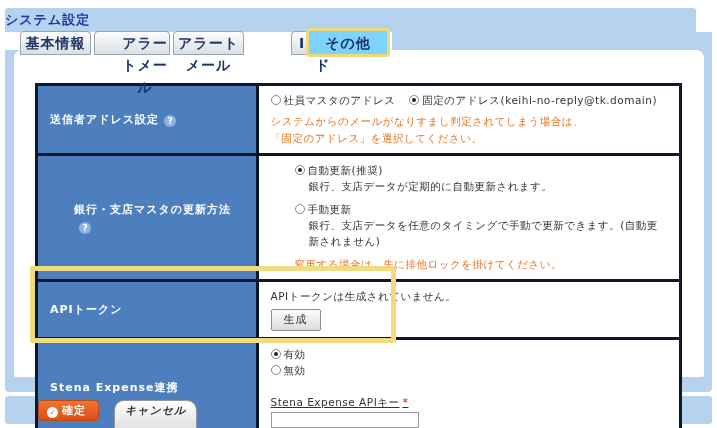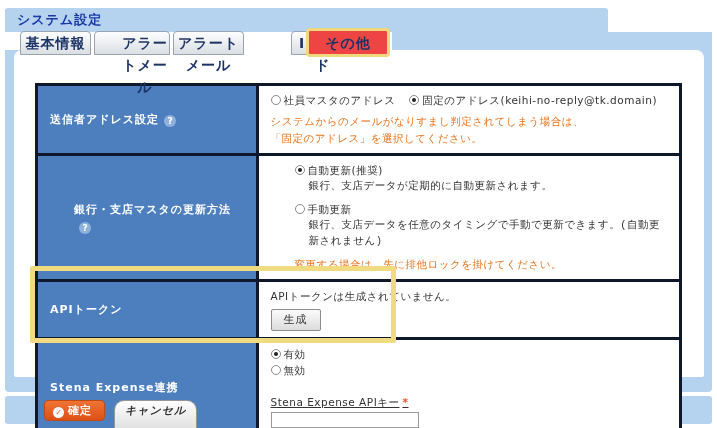--- a/index.html
+++ b/index.html
@@ -1,34 +1,34 @@
 <!DOCTYPE html>
 <html><head>
 <meta charset="utf-8">
 <style>
   * { margin:0; padding:0; box-sizing:border-box; }
   html,body { width:717px; height:428px; background:#fff;
     font-family:"DejaVu Sans","Liberation Sans",sans-serif; }
   #stage { position:relative; width:717px; height:428px; overflow:hidden; background:#fff; }
 
   
-  .title-band { position:absolute; left:5px; top:8px; width:603px; height:24px;
-    background:#b5d2ee; border-radius:3px 3px 0 0; line-height:24px; padding-left:12px;
+  .title-band { position:absolute; left:5px; top:8px; width:691px; height:24px;
+    background:#b5d2ee; border-radius:3px 3px 0 0; line-height:24px; 
     color:#1a3aa8; font-size:13px; font-weight:bold; letter-spacing:1px; }
   .tab-filler { position:absolute; left:392px; top:32px; width:320px; height:19px; background:#b5d2ee; }
   .frame { position:absolute; left:5px; top:50px; width:707px; height:342px;
     background:#b5d2ee; border-radius:0 0 4px 4px; }
   .panel { position:absolute; left:14px; top:50px; width:690px; height:327px;
     background:#fff; border-radius:8px 8px 2px 2px; }
 
   
   .tab { position:absolute; top:31px; height:24px; background:linear-gradient(#fdfdfd,#dadfe3);
     border:1px solid #98a4b0; border-radius:4px 4px 0 0; color:#1c3366; font-size:14px;
     font-weight:bold; text-align:center; line-height:22px; letter-spacing:1px; z-index:3; cursor:pointer; }
-  .tab.active { top:28px; height:29px; background:#ef4444; border:3px solid #efd97c;
+  .tab.active { top:28px; height:29px; background:#7dd3fc; border:3px solid #efd97c;
     border-radius:4px; line-height:24px; z-index:4; }
 
   
   table.form { position:absolute; left:35px; top:83px; width:647px; border-collapse:collapse; z-index:2; }
   table.form td { border:3px solid #0f172a; vertical-align:middle; }
   td.lbl { width:236px; background:#4d7fbf; color:#fff; font-size:11px; font-weight:bold;
     letter-spacing:1px; padding:6px 8px 6px 12px; line-height:17px; }
   td.cnt { background:#fff; padding:6px 12px; font-size:10.5px; color:#333; letter-spacing:0.5px; line-height:16px; }
   .r1 td { height:54px; } .r2 td { height:91px;padding-left:36px; } .r3 td { height:42px; } .r4 td { height:68px; }
 
@@ -36,41 +36,41 @@
     color:#fff; font-size:9px; font-weight:bold; text-align:center; line-height:12px;
     letter-spacing:0; margin-left:5px; vertical-align:-1px; cursor:pointer; }
 
   .radio { display:inline-block; width:10px; height:10px; border:1px solid #8a8a8a; border-radius:50%;
     background:#fff; vertical-align:-1px; margin-right:3px; position:relative; cursor:pointer; }
   .radio.sel::after { content:""; position:absolute; left:2px; top:2px; width:4px; height:4px;
     border-radius:50%; background:#222; }
   .radio-line { white-space:nowrap; }
   .radio-item { margin-right:10px; }
   .note { color:#e8721c; line-height:17px; margin-top:5px; }
-  .opt-desc { padding-left:14px;font-family:Liberation Mono, monospace; }
+  .opt-desc { padding-left:14px; }
   .opt-block { margin-bottom:7px; }
 
   .gen-btn { display:inline-block; margin-top:5px; padding:2px 12px; font-size:11px; color:#333;
     background:linear-gradient(#fbfbfb,#dcdcdc); border:1px solid #8d8d8d; border-radius:2px;
     letter-spacing:1px; cursor:pointer; }
   .api-label { margin-top:16px; letter-spacing:0.5px;text-decoration:underline; }
   .req { color:#e8552a; font-weight:bold; margin-left:3px; }
   .api-input { display:block; margin-top:2px; width:148px; height:16px; border:1px solid #999;
     background:#fff; font-size:10px; padding:0 3px; }
 
   
   .ring-row { position:absolute; left:30px; top:266px; width:366px; height:77px;
     border:5px solid #f1db80; border-radius:2px; z-index:5; pointer-events:none; }
 
   
   .footer-bar { position:absolute; left:5px; top:396px; width:707px; height:28px;
     background:#b5d2ee; border-radius:3px; }
   .confirm-btn { position:absolute; left:38px; top:400px; height:21px; padding:0 12px 0 8px;
     background:linear-gradient(#f07434,#dc4f16); border:1px solid #c2490f; border-radius:4px;
-    color:#fff; font-size:11px; font-weight:bold; letter-spacing:1px; line-height:19px; cursor:pointer; z-index:6;margin-left:6px; }
+    color:#fff; font-size:11px; font-weight:bold; letter-spacing:1px; line-height:19px; cursor:pointer; z-index:6; }
   .check-ic { display:inline-block; width:11px; height:11px; border-radius:50%; background:#fff;
     color:#e8552a; font-size:8px; line-height:11px; text-align:center; font-weight:bold;
     letter-spacing:0; margin-right:4px; vertical-align:-1px; }
   .cancel-btn { position:absolute; left:114px; top:400px; height:39px; padding:0 10px;
     background:linear-gradient(#fefefe,#d7d7d7); border:1px solid #979797; border-radius:10px;
     color:#333; font-size:11px; font-weight:bold; letter-spacing:1px; line-height:19px; cursor:pointer; z-index:6;font-style:italic; }
 </style>
 </head>
 <body>
 

